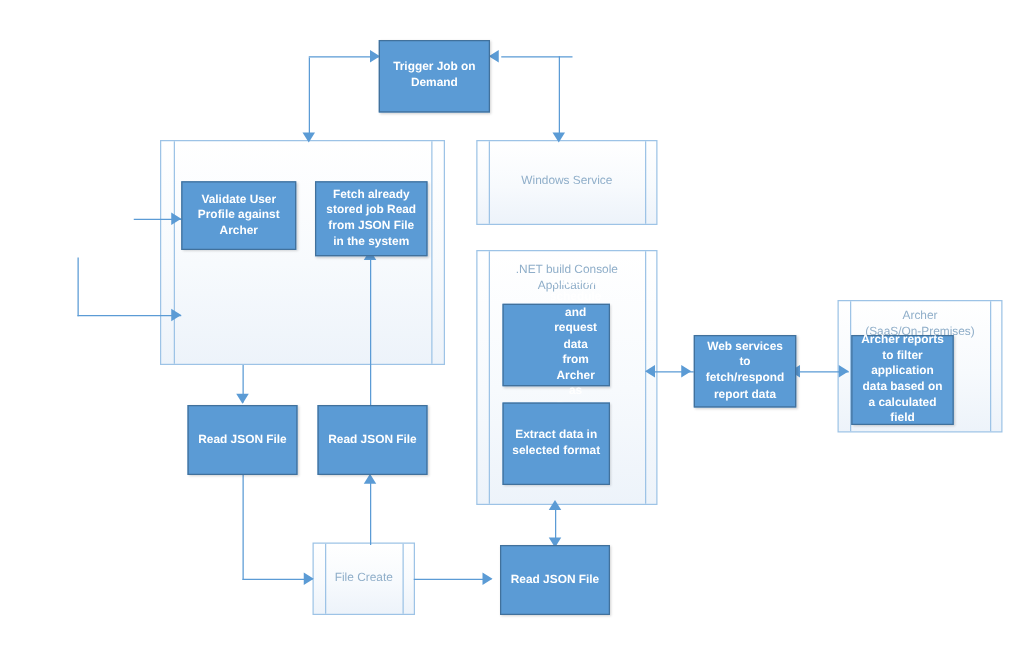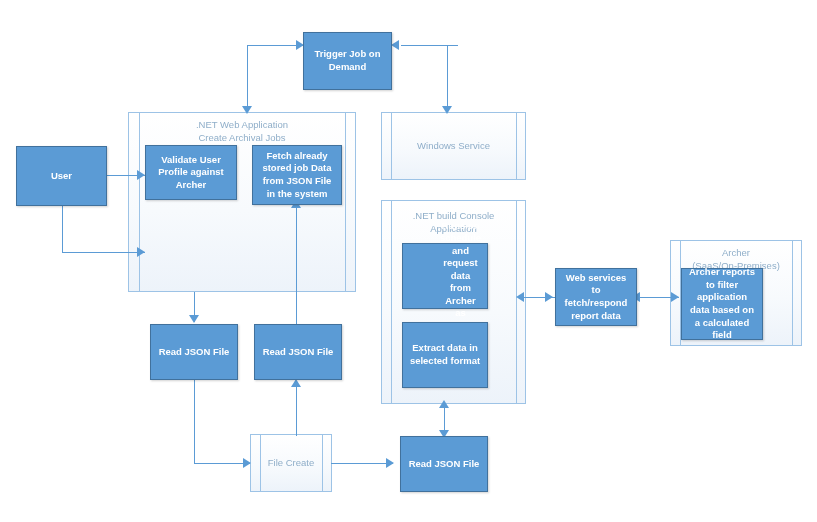--- a/index.html
+++ b/index.html
@@ -148,24 +148,20 @@
   <div class="arrow left" style="left:516px; top:292px;"></div>
   <div class="arrow right" style="left:545px; top:292px;"></div>
 
   <div class="conn h" style="left:637px; top:297px; width:42px;"></div>
   <div class="arrow left" style="left:632px; top:292px;"></div>
   <div class="arrow right" style="left:671px; top:292px;"></div>
 
   <div class="container" style="left:128px; top:112px; width:228px; height:180px;">
     <div class="divider" style="left:10px;"></div>
     <div class="divider" style="left:216px;"></div>
-    <div class="ctitle" style="top:6px;">
-      <div>.NET Web Application</div>
-      <div>Create Archival Jobs</div>
-    </div>
   </div>
 
   <div class="container centered" style="left:381px; top:112px; width:145px; height:68px;">
     <div class="divider" style="left:9px;"></div>
     <div class="divider" style="left:134px;"></div>
     <div class="ctitle">Windows Service</div>
   </div>
 
   <div class="container" style="left:381px; top:200px; width:145px; height:204px;">
     <div class="divider" style="left:9px;"></div>
@@ -188,30 +184,27 @@
   <div class="container centered" style="left:250px; top:434px; width:82px; height:58px;">
     <div class="divider" style="left:9px;"></div>
     <div class="divider" style="left:71px;"></div>
     <div class="ctitle">File Create</div>
   </div>
 
   <div class="node" style="left:303px; top:16px; width:89px; height:58px;margin-top:16px;">
     <span>Trigger Job on Demand</span>
   </div>
 
-  <div class="node" style="left:16px; top:146px; width:91px; height:60px;">
-    <span>User</span>
-  </div>
 
   <div class="node" style="left:145px; top:145px; width:92px; height:55px;">
     <span>Validate User Profile against Archer</span>
   </div>
 
   <div class="node" style="left:252px; top:145px; width:90px; height:60px;">
-    <span>Fetch already stored job Data from JSON File in the system</span>
+    <span>Fetch already stored job Read from JSON File in the system</span>
   </div>
 
 
   <div class="node" style="left:150px; top:324px; width:88px; height:56px;">
     <span>Read JSON File</span>
   </div>
 
   <div class="node" style="left:254px; top:324px; width:88px; height:56px;">
     <span>Read JSON File</span>
   </div>

